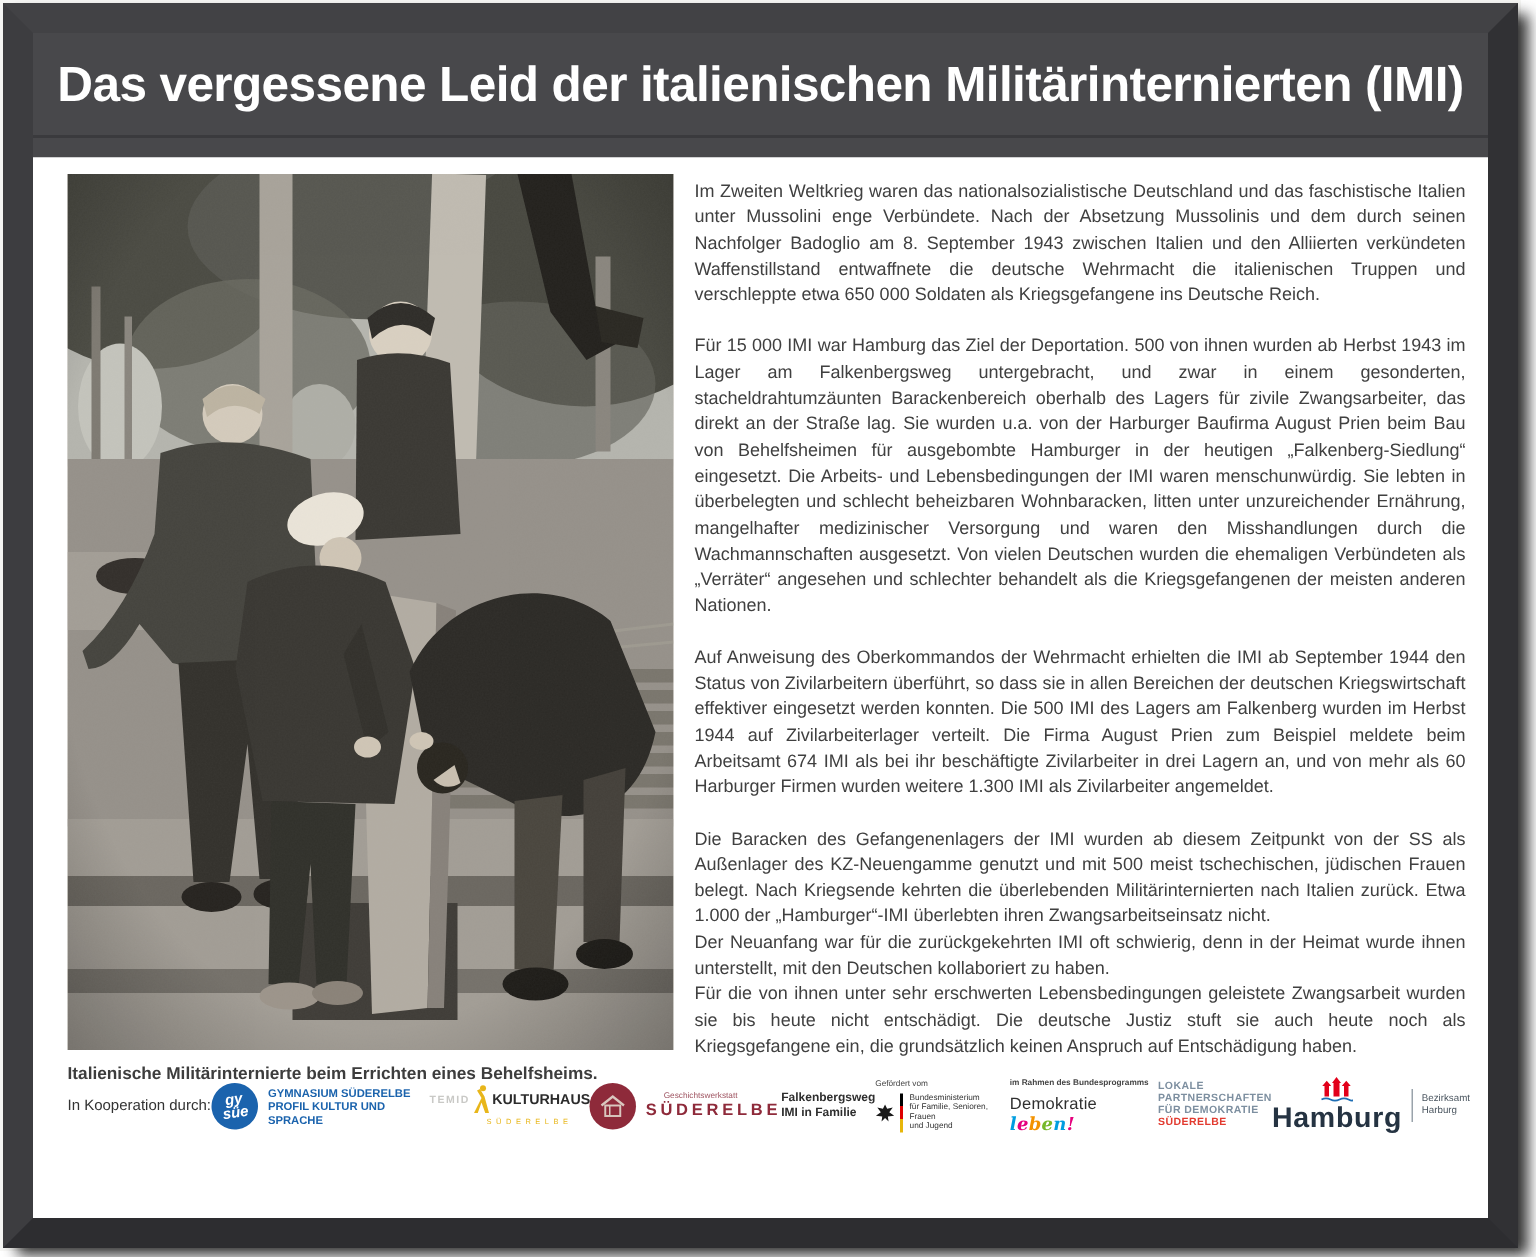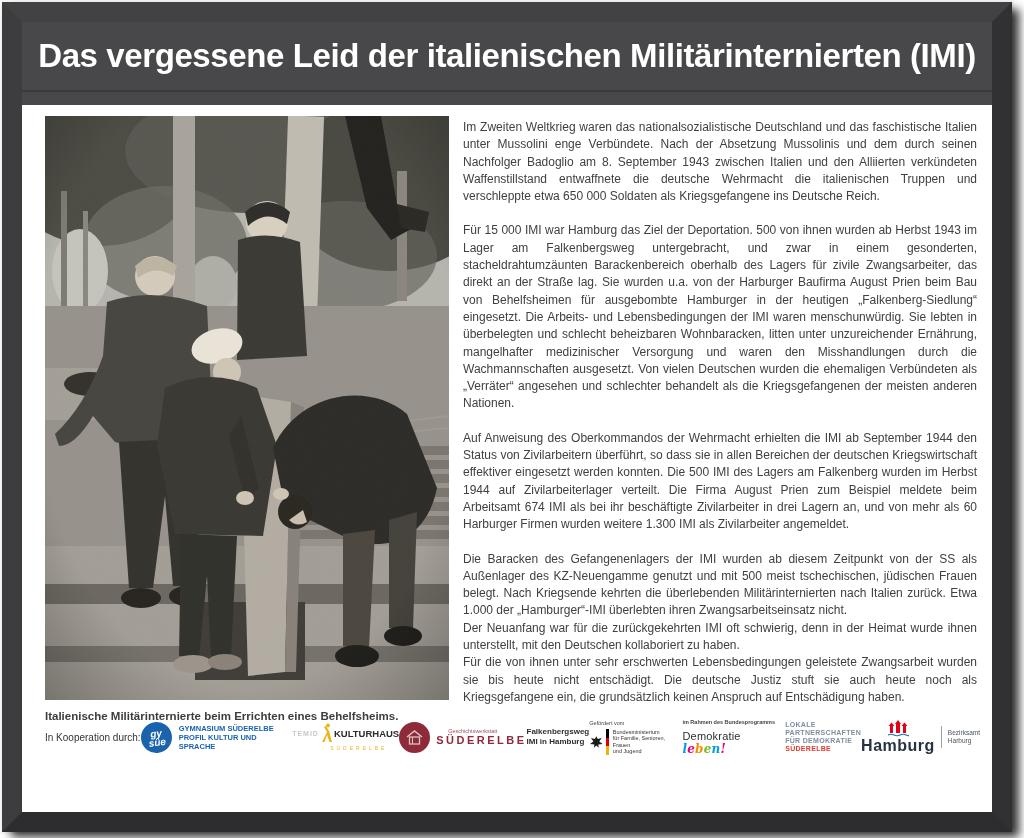--- a/index.html
+++ b/index.html
@@ -60,21 +60,21 @@
   .demo { flex-direction:column; align-items:flex-start; }
   .demo-top { font-size:5.5px; font-weight:bold; color:#444; margin-bottom:5px; }
   .demo-row { font-size:11px; color:#2f2f2f; letter-spacing:0.2px; }
   .demo-row .lw { font-family:"DejaVu Serif","Liberation Serif",serif; font-style:italic;
                   font-weight:bold; font-size:12px; }
   
   .lokale { font-size:7px; font-weight:bold; color:#7d8fa0; line-height:8px; letter-spacing:0.3px; }
   .lokale .hl { color:#e23b30; }
   
   .hh-left { display:flex; flex-direction:column; align-items:center; }
-  .hh-name { font-size:16px; font-weight:bold; color:#253342; letter-spacing:0.5px; }
+  .hh-name { font-size:19px; font-weight:bold; color:#253342; letter-spacing:0.5px; }
   .hh-div { width:1px; height:22px; background:#9aa3ab; margin:0 6px; }
   .hh-office { font-size:6.5px; color:#4a555f; line-height:8px; }
   svg { display:block; }
 </style>
 </head>
 <body>
 
 <div class="board">
 
   <div class="title-band">
@@ -228,21 +228,21 @@
         </div>
         <div class="gw-text">
           <div class="gw-small">Geschichtswerkstatt</div>
           <div class="gw-name">SÜDERELBE</div>
         </div>
       </div>
 
       <div class="logo pg">
         <div>
           <div>Falkenbergsweg</div>
-          <div>IMI in Hamburg</div>
+          <div>IMI in Familie</div>
         </div>
       </div>
 
       <div class="logo bund">
         <div class="bund-top">Gefördert vom</div>
         <div class="bund-row">
           <svg width="15" height="14" viewBox="0 0 15 14">
             <path d="M7.5,1 L9,4 L13,3 L10.5,6.5 L14,9 L9.5,9.5 L10,13 L7.5,10.5 L5,13 L5.5,9.5 L1,9 L4.5,6.5 L2,3 L6,4 Z" fill="#1a1a1a"></path>
           </svg>
           <div class="flag-stripe"></div>

